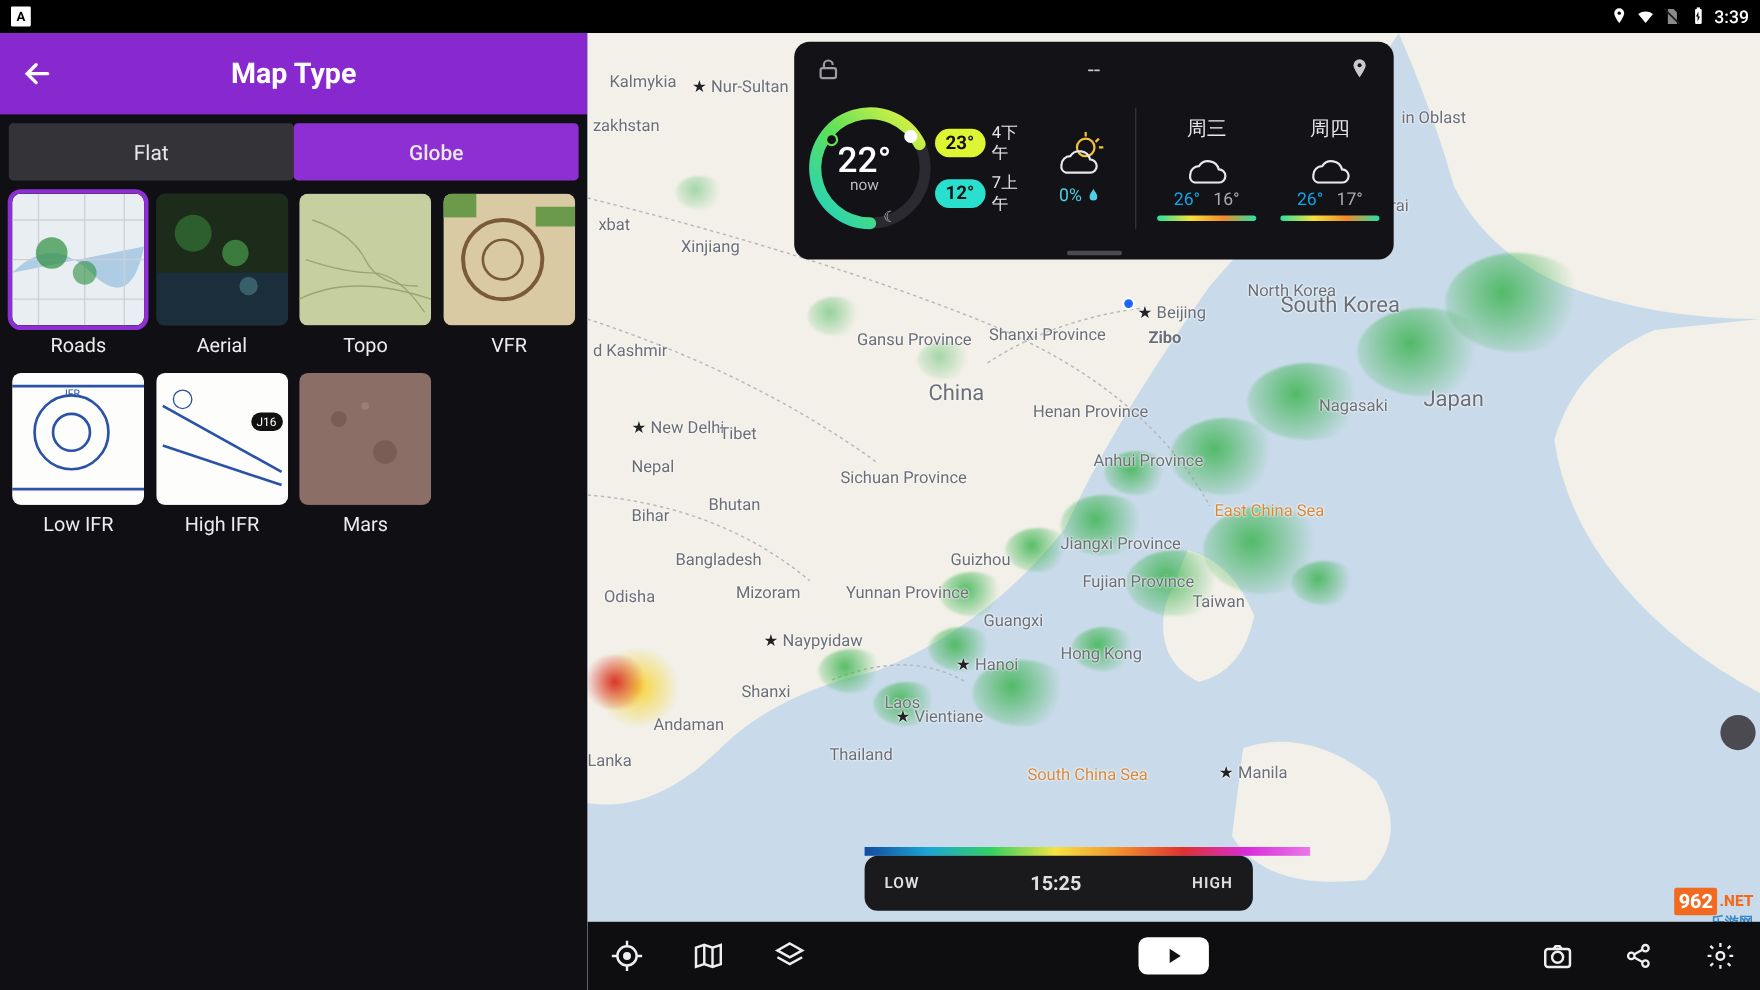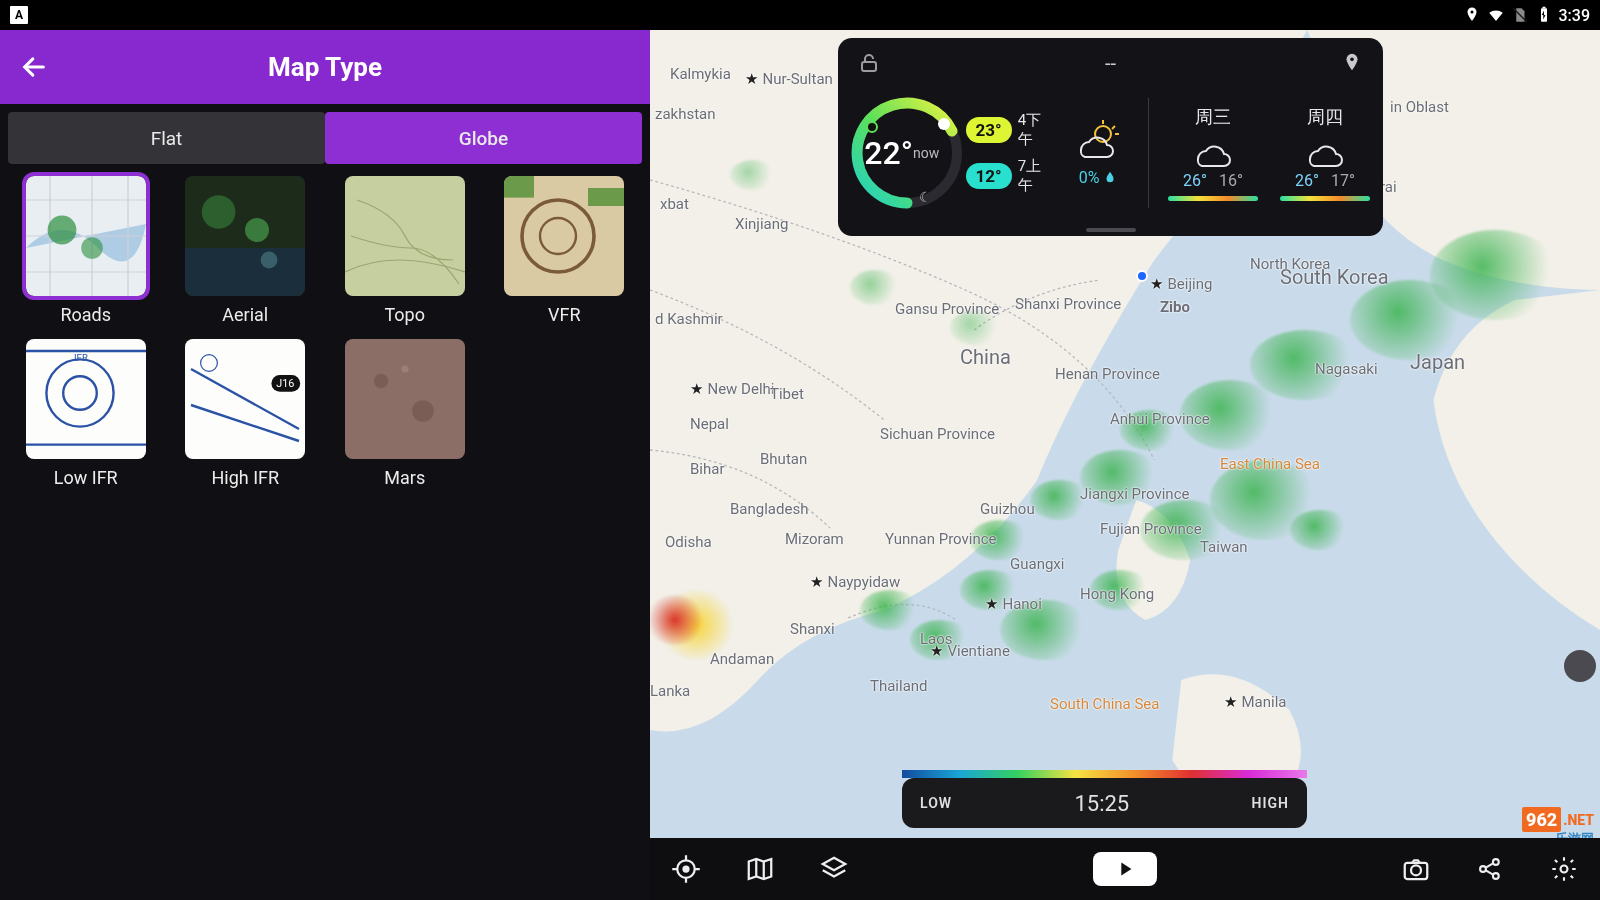--- a/index.html
+++ b/index.html
@@ -8,21 +8,21 @@
 
   
   .status-bar { height:30px; background:#000; display:flex; align-items:center; justify-content:space-between; padding:0 10px; font-size:16px; font-weight:500; }
   .status-left { display:flex; align-items:center; gap:6px; }
   .status-right { display:flex; align-items:center; gap:6px; color:#fff; }
   .a-box { width:18px; height:18px; background:#fff; color:#000; font-size:12px; font-weight:700; display:flex; align-items:center; justify-content:center; border-radius:1px; }
   .status-icon { width:18px; height:18px; display:inline-flex; align-items:center; justify-content:center; }
 
   
   .main { flex:1; display:flex; min-height:0; }
-  .sidebar { width:650px; background:#101014; display:flex; flex-direction:column; }
+  .sidebar { width:534px; background:#101014; display:flex; flex-direction:column; }
   .map-area { flex:1; position:relative; background:#bfd4e6; overflow:hidden; }
 
   
   .side-header { height:74px; background:#8829cf; display:flex; align-items:center; padding:0 14px; }
   .side-header .back { width:40px; height:40px; display:flex; align-items:center; justify-content:center; }
   .side-title { flex:1; text-align:center; font-size:26px; font-weight:700; color:#fff; padding-right:40px; }
 
   
   .side-tabs { display:flex; gap:0; padding:8px; }
   .tab { flex:1; height:52px; display:flex; align-items:center; justify-content:center; font-size:19px; color:#e9e9ea; border-radius:4px; }
@@ -60,27 +60,27 @@
 
   .wx-center { flex:0 0 80px; display:flex; flex-direction:column; align-items:center; justify-content:center; gap:4px; }
   .wx-center .pct { font-size:16px; color:#4cd0e6; }
 
   .wx-divider { width:1px; height:110px; background:#3a3a40; }
 
   .days { display:flex; gap:16px; padding-left:6px; }
   .day { display:flex; flex-direction:column; align-items:center; width:96px; }
   .day-name { font-size:18px; color:#e7e7ea; margin-bottom:4px; }
   .day-temps { display:flex; gap:12px; font-size:16px; margin-top:4px; }
-  .day-hi { color:#7dd3fc; }
+  .day-hi { color:#0ea5e9; }
   .day-lo { color:#aaa; }
   .day-bar { height:5px; width:90px; border-radius:3px; margin-top:6px; background:linear-gradient(90deg,#2ae0a0,#f3e23a,#f38a2a,#2ae0a0); }
 
   
-  .legend { position:absolute; left:252px; bottom:72px; width:405px; height:50px; background:#1a1a1d; border-radius:12px; display:flex; align-items:center; padding:0 18px; font-size:14px; letter-spacing:1px; color:#e0e0e0; justify-content:space-between; font-weight:600;gap:44px; }
-  .legend .mid { font-size:22px; font-weight:400; letter-spacing:0; }
+  .legend { position:absolute; left:252px; bottom:72px; width:353px; height:50px; background:#1a1a1d; border-radius:12px; display:flex; align-items:center; padding:0 18px; font-size:14px; letter-spacing:1px; color:#e0e0e0; justify-content:space-between; font-weight:600;gap:44px; }
+  .legend .mid { font-size:18px; font-weight:700; letter-spacing:0; }
   .legend-grad { position:absolute; left:252px; bottom:122px; width:405px; height:8px; background:linear-gradient(90deg,#124b9f,#1aa6d6,#34d15f,#f6e342,#f3902a,#e03030,#d92bd9,#e978e9); }
 
   
   .map-bar { position:absolute; left:0; right:0; bottom:0; height:62px; background:#0e0e10; display:flex; align-items:center; padding:0 18px; gap:38px; }
   .map-bar .spacer { flex:1; }
   .icon-btn { width:36px; height:36px; display:flex; align-items:center; justify-content:center; color:#f0f0f2; }
   .play-pill { width:64px; height:34px; border-radius:8px; background:#fff; display:flex; align-items:center; justify-content:center; }
 
   
   .watermark { position:absolute; right:6px; bottom:68px; display:flex; align-items:center; gap:2px; }
@@ -352,21 +352,21 @@
                   <linearGradient id="gg" x1="0" y1="1" x2="1" y2="0">
                 <stop offset="0" stop-color="#1fd1c7"></stop>
                     <stop offset=".5" stop-color="#5de05a"></stop>
                     <stop offset="1" stop-color="#e7f342"></stop>
                   </linearGradient>
                 </defs>
               <circle cx="24" cy="33" r="5" fill="#111" stroke="#5de05a" stroke-width="2"></circle>
               <circle cx="96" cy="30" r="6" fill="#fff"></circle>
               <text x="71" y="108" font-size="14" fill="#bcbcc2">☾</text>
             </svg>
-            <div style="display:flex;flex-direction:row;align-items:center">
+            <div style="display:flex;flex-direction:column;align-items:center">
               <span class="gauge-temp">22°</span>
               <span class="gauge-now">now</span>
             </div>
           </div>
 
           <div class="pills">
             <div class="pill-wrap">
               <span class="pill" style="background:#def534">23°</span>
               <span class="pill-sub">4下午</span>
             </div>

